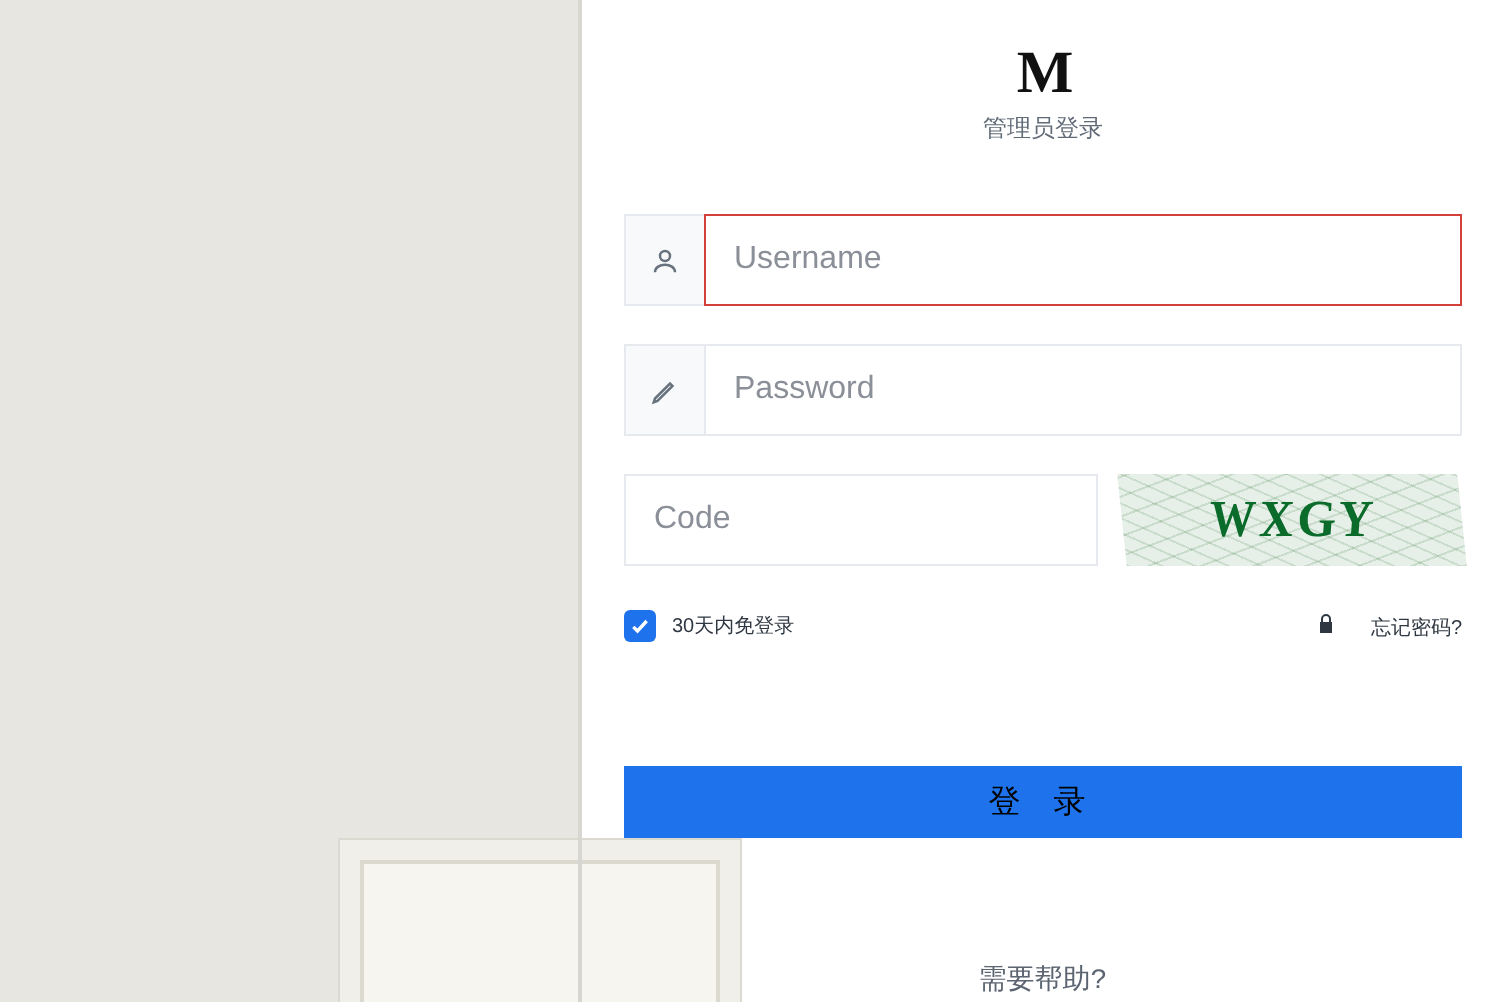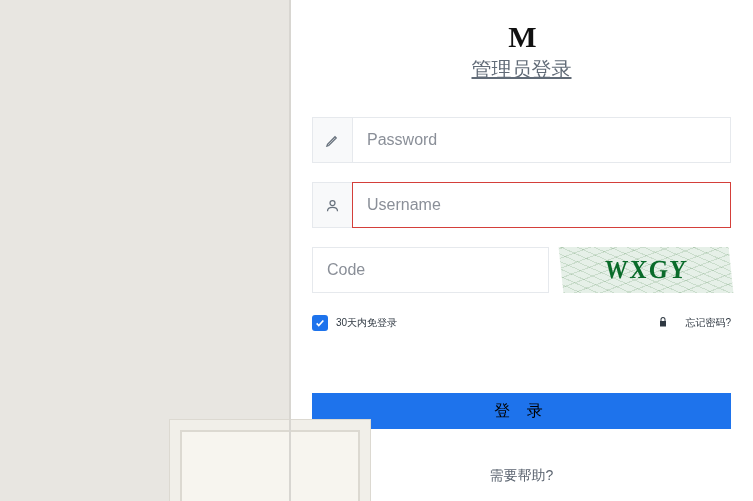--- a/index.html
+++ b/index.html
@@ -38,24 +38,23 @@
   }
   .logo-wrap { text-align: center; margin-top: 4px; }
   .logo {
     font-family: "Times New Roman", serif;
     font-weight: 900;
     font-size: 30px;
     color: #111;
     letter-spacing: -2px;
   }
   .subtitle {
-    font-size: 20px;
+    font-size: 12px;
     color: #616b77;
     margin-top: 2px;
-    text-decoration: underline;
   }
   .form { width: 100%; margin-top: 34px; }
   .input-row {
     display: flex;
     width: 100%;
     margin-bottom: 19px;
   }
   .addon {
     width: 40px;
     border: 1px solid #e6e9ed;
@@ -154,61 +153,62 @@
     width: 100%;
     height: 36px;
     background: #1e73ec;
     color: #000000;
     border: none;
     font-size: 16px;
     letter-spacing: 6px;
     cursor: pointer;
   }
   .help-row {
-    margin-top: 38px;
+    margin-top: 62px;
     font-size: 14px;
     color: #5b6470;
     display: flex;
     gap: 10px;
+    font-family: Liberation Mono, monospace;
   }
   .help-row a { color: #1e73ec; text-decoration: none; }
 </style>
 </head>
 <body>
 
 <div class="page">
   <div class="left-pane">
     <div class="frame"></div>
   </div>
 
   <div class="right-pane">
     <div class="logo-wrap">
       <div class="logo">M</div>
       <div class="subtitle">管理员登录</div>
     </div>
 
     <div class="form">
-
-      <div class="input-row">
-        <div class="addon">
-          <svg viewBox="0 0 24 24" fill="none" stroke="currentColor" stroke-width="2">
-            <path d="M3 21l3-1 12-12-2-2L4 18l-1 3z"></path>
-          </svg>
-        </div>
-        <input class="field" type="password" placeholder="Password" style="">
-      </div>
 
       <div class="input-row">
         <div class="addon">
           <svg viewBox="0 0 24 24" fill="none" stroke="currentColor" stroke-width="2">
             <circle cx="12" cy="8" r="4"></circle>
             <path d="M4 21c0-4 4-6 8-6s8 2 8 6"></path>
           </svg>
         </div>
         <input class="field error" type="text" placeholder="Username" style="">
+      </div>
+
+      <div class="input-row">
+        <div class="addon">
+          <svg viewBox="0 0 24 24" fill="none" stroke="currentColor" stroke-width="2">
+            <path d="M3 21l3-1 12-12-2-2L4 18l-1 3z"></path>
+          </svg>
+        </div>
+        <input class="field" type="password" placeholder="Password" style="">
       </div>
 
       <div class="code-row">
         <input class="code-input" type="text" placeholder="Code" style="">
         <div class="captcha">WXGY</div>
       </div>
 
       <div class="options-row">
         <label class="remember">
           <span class="chk">

